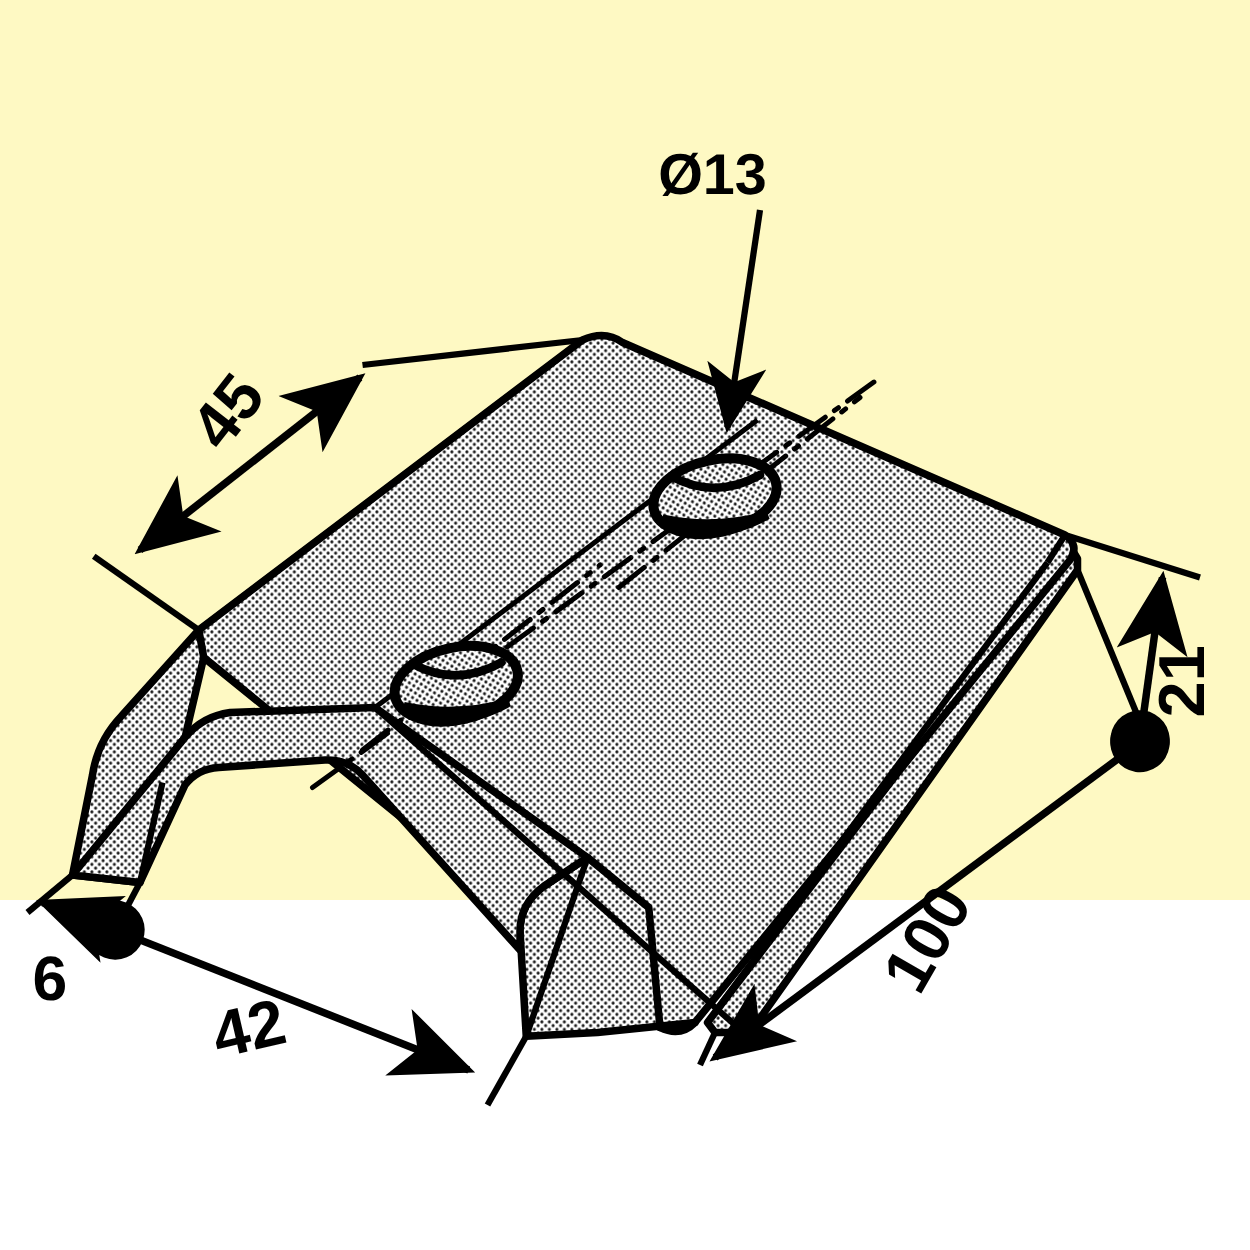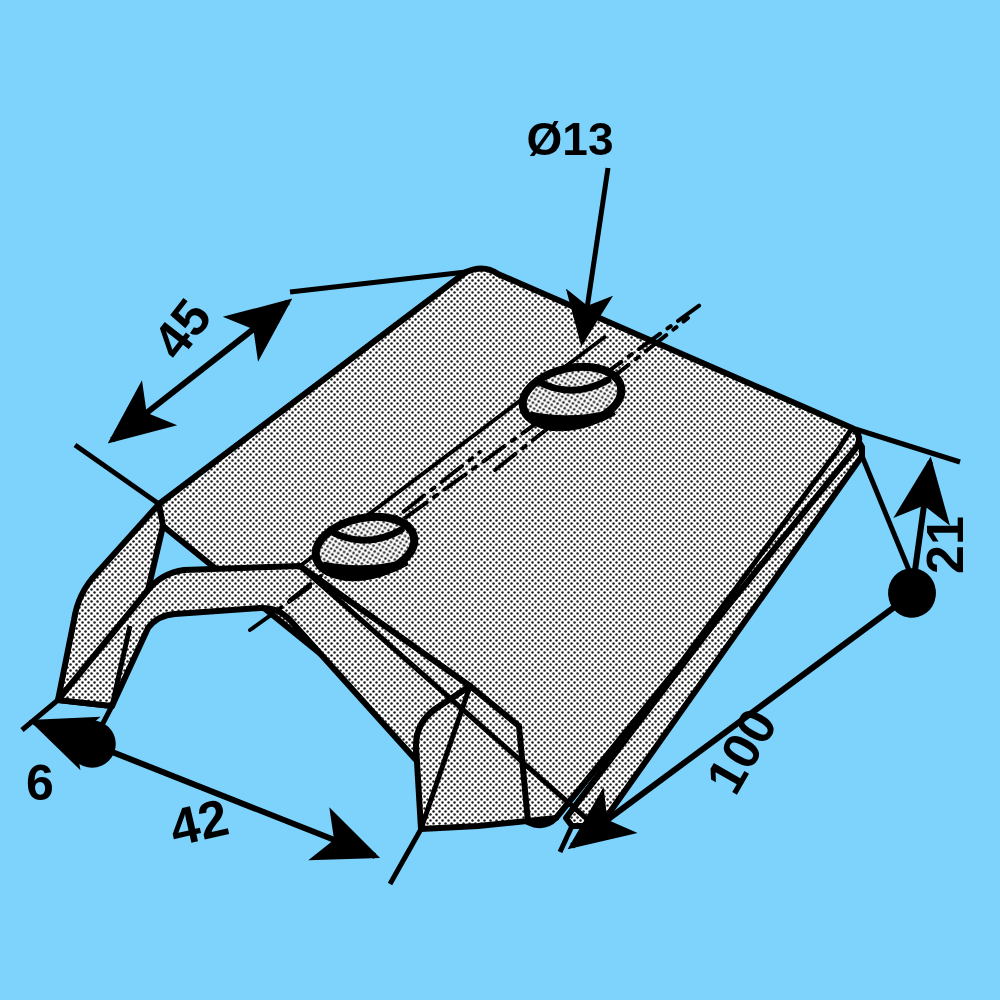--- a/index.html
+++ b/index.html
@@ -9,22 +9,22 @@
   }
   body {
     width: 1000px;
     height: 1000px;
     overflow: hidden;
     font-family: "Liberation Sans", sans-serif;
   }
   #drawing-root {
     position: relative;
     width: 1000px;
-    height: 1000px;
-    background: #7dd3fc;
+    height: 720px;
+    background: #fef9c3;
   }
   svg.canvas {
     position: absolute;
     top: 0;
     left: 0;
     width: 1000px;
     height: 1000px;
     display: block;
   }
   .dimtext {

